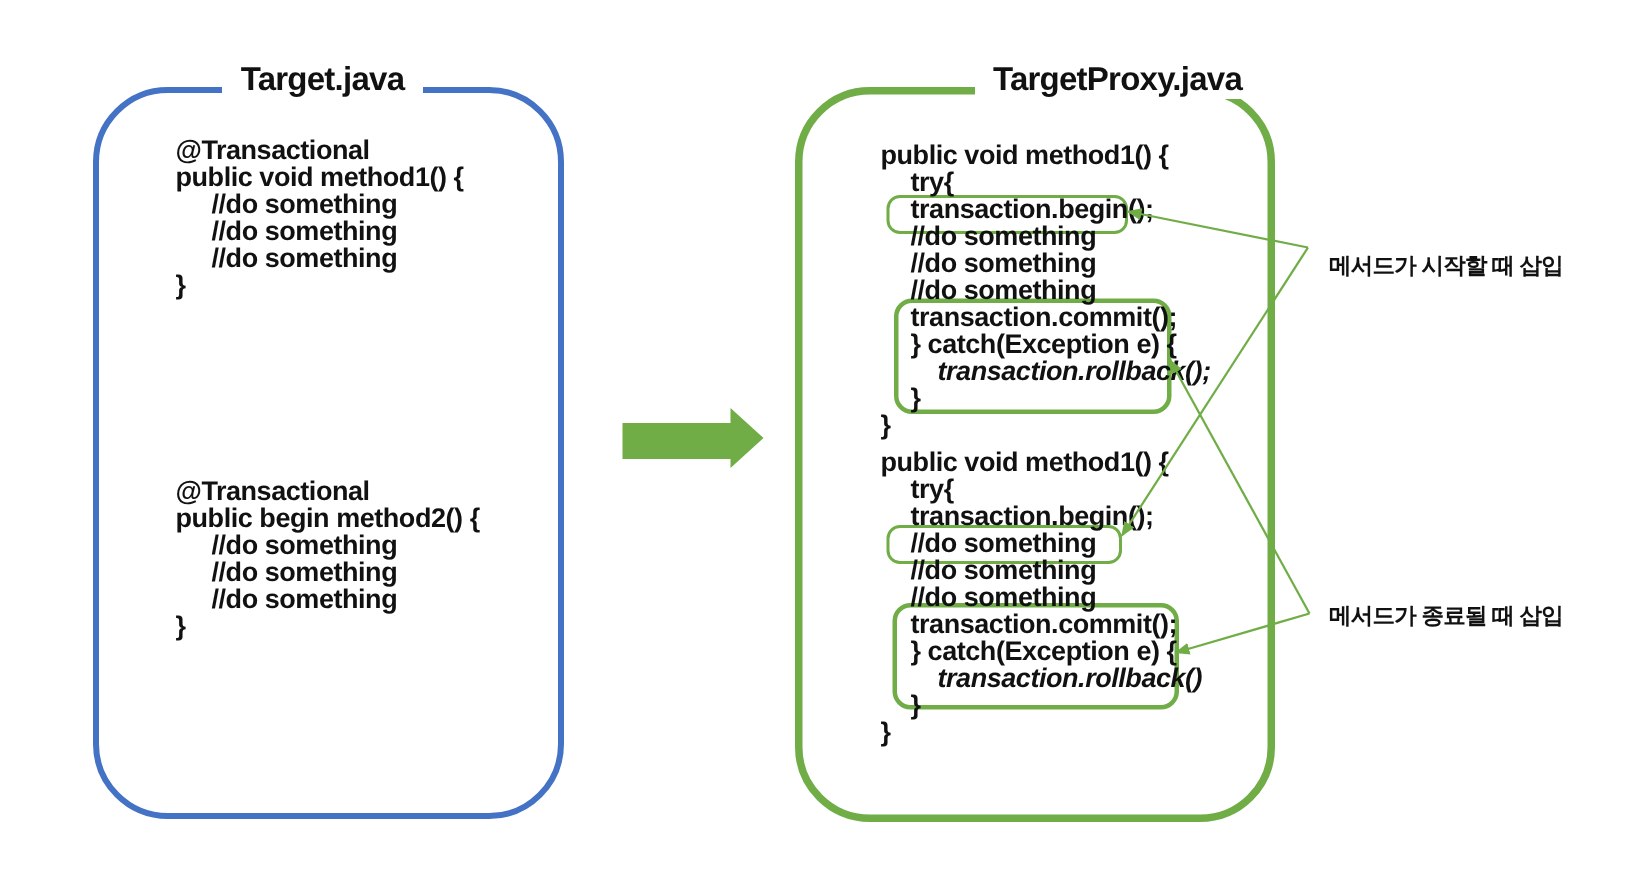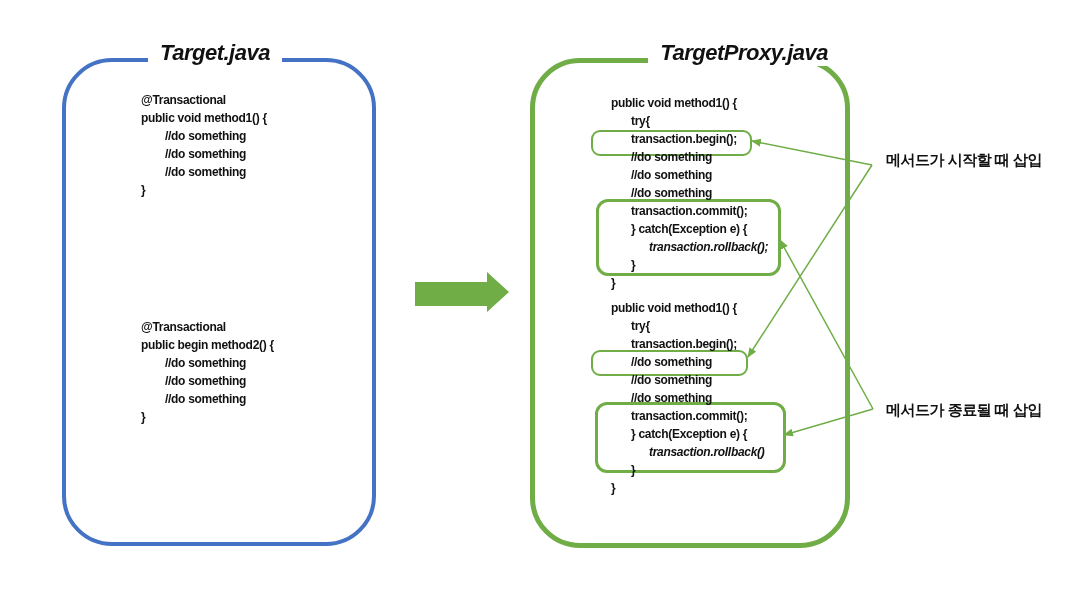--- a/index.html
+++ b/index.html
@@ -10,24 +10,24 @@
   }
   
   .filebox{position:absolute;border-radius:50px;background:transparent;}
   .filebox.blue{left:62px;top:58px;width:306px;height:480px;border:4px solid #4472C4;}
   .filebox.green{left:530px;top:58px;width:310px;height:480px;border:5px solid #70AD47;}
   .boxtitle-wrap{position:absolute;text-align:center;z-index:5;}
   .boxtitle-wrap.left{left:62px;top:40px;width:306px;}
   .boxtitle-wrap.right{left:530px;top:40px;width:310px;text-align:right;}
   .boxtitle{
     display:inline-block;background:#ffffff;padding:0 12px;
-    font-size:22px;font-weight:bold;letter-spacing:-0.5px;color:#111;font-style:italic;
+    font-size:22px;font-weight:bold;letter-spacing:-0.5px;color:#111;
   }
   
-  .code{position:absolute;z-index:4;font-weight:bold;font-size:12px;letter-spacing:-0.3px;color:#111;margin-left:24px;}
+  .code{position:absolute;z-index:4;font-weight:bold;font-size:18px;letter-spacing:-0.3px;color:#111;}
   .cl{height:18px;line-height:18px;white-space:pre;}
   .i1{padding-left:20px;}
   .i2{padding-left:38px;font-style:italic;}
   .il{padding-left:24px;}
   .cb1{left:117px;top:91px;}
   .cb2{left:117px;top:318px;}
   .cm1{left:587px;top:94px;}
   .cm2{left:587px;top:299px;}
   
   .hbox{position:absolute;border:2px solid #70AD47;background:transparent;z-index:3;}
@@ -35,21 +35,21 @@
   .hbox.big{border-radius:12px;border-width:3px;}
   .hb1{left:591px;top:130px;width:157px;height:22px;}
   .hb2{left:596px;top:199px;width:179px;height:71px;}
   .hb3{left:591px;top:350px;width:153px;height:22px;}
   .hb4{left:595px;top:402px;width:185px;height:65px;}
   
   .annot{
     position:absolute;z-index:6;font-weight:bold;font-size:15px;
     letter-spacing:-0.5px;color:#111;white-space:nowrap;
   }
-  .an1{left:886px;top:151px;text-align:right;}
+  .an1{left:886px;top:168px;text-align:right;}
   .an2{left:886px;top:401px;}
   
   .overlay{position:absolute;left:0;top:0;width:1086px;height:590px;z-index:7;pointer-events:none;}
 </style>
 </head>
 <body>
 
 <div class="canvas">
 
   <div class="filebox blue"></div>

